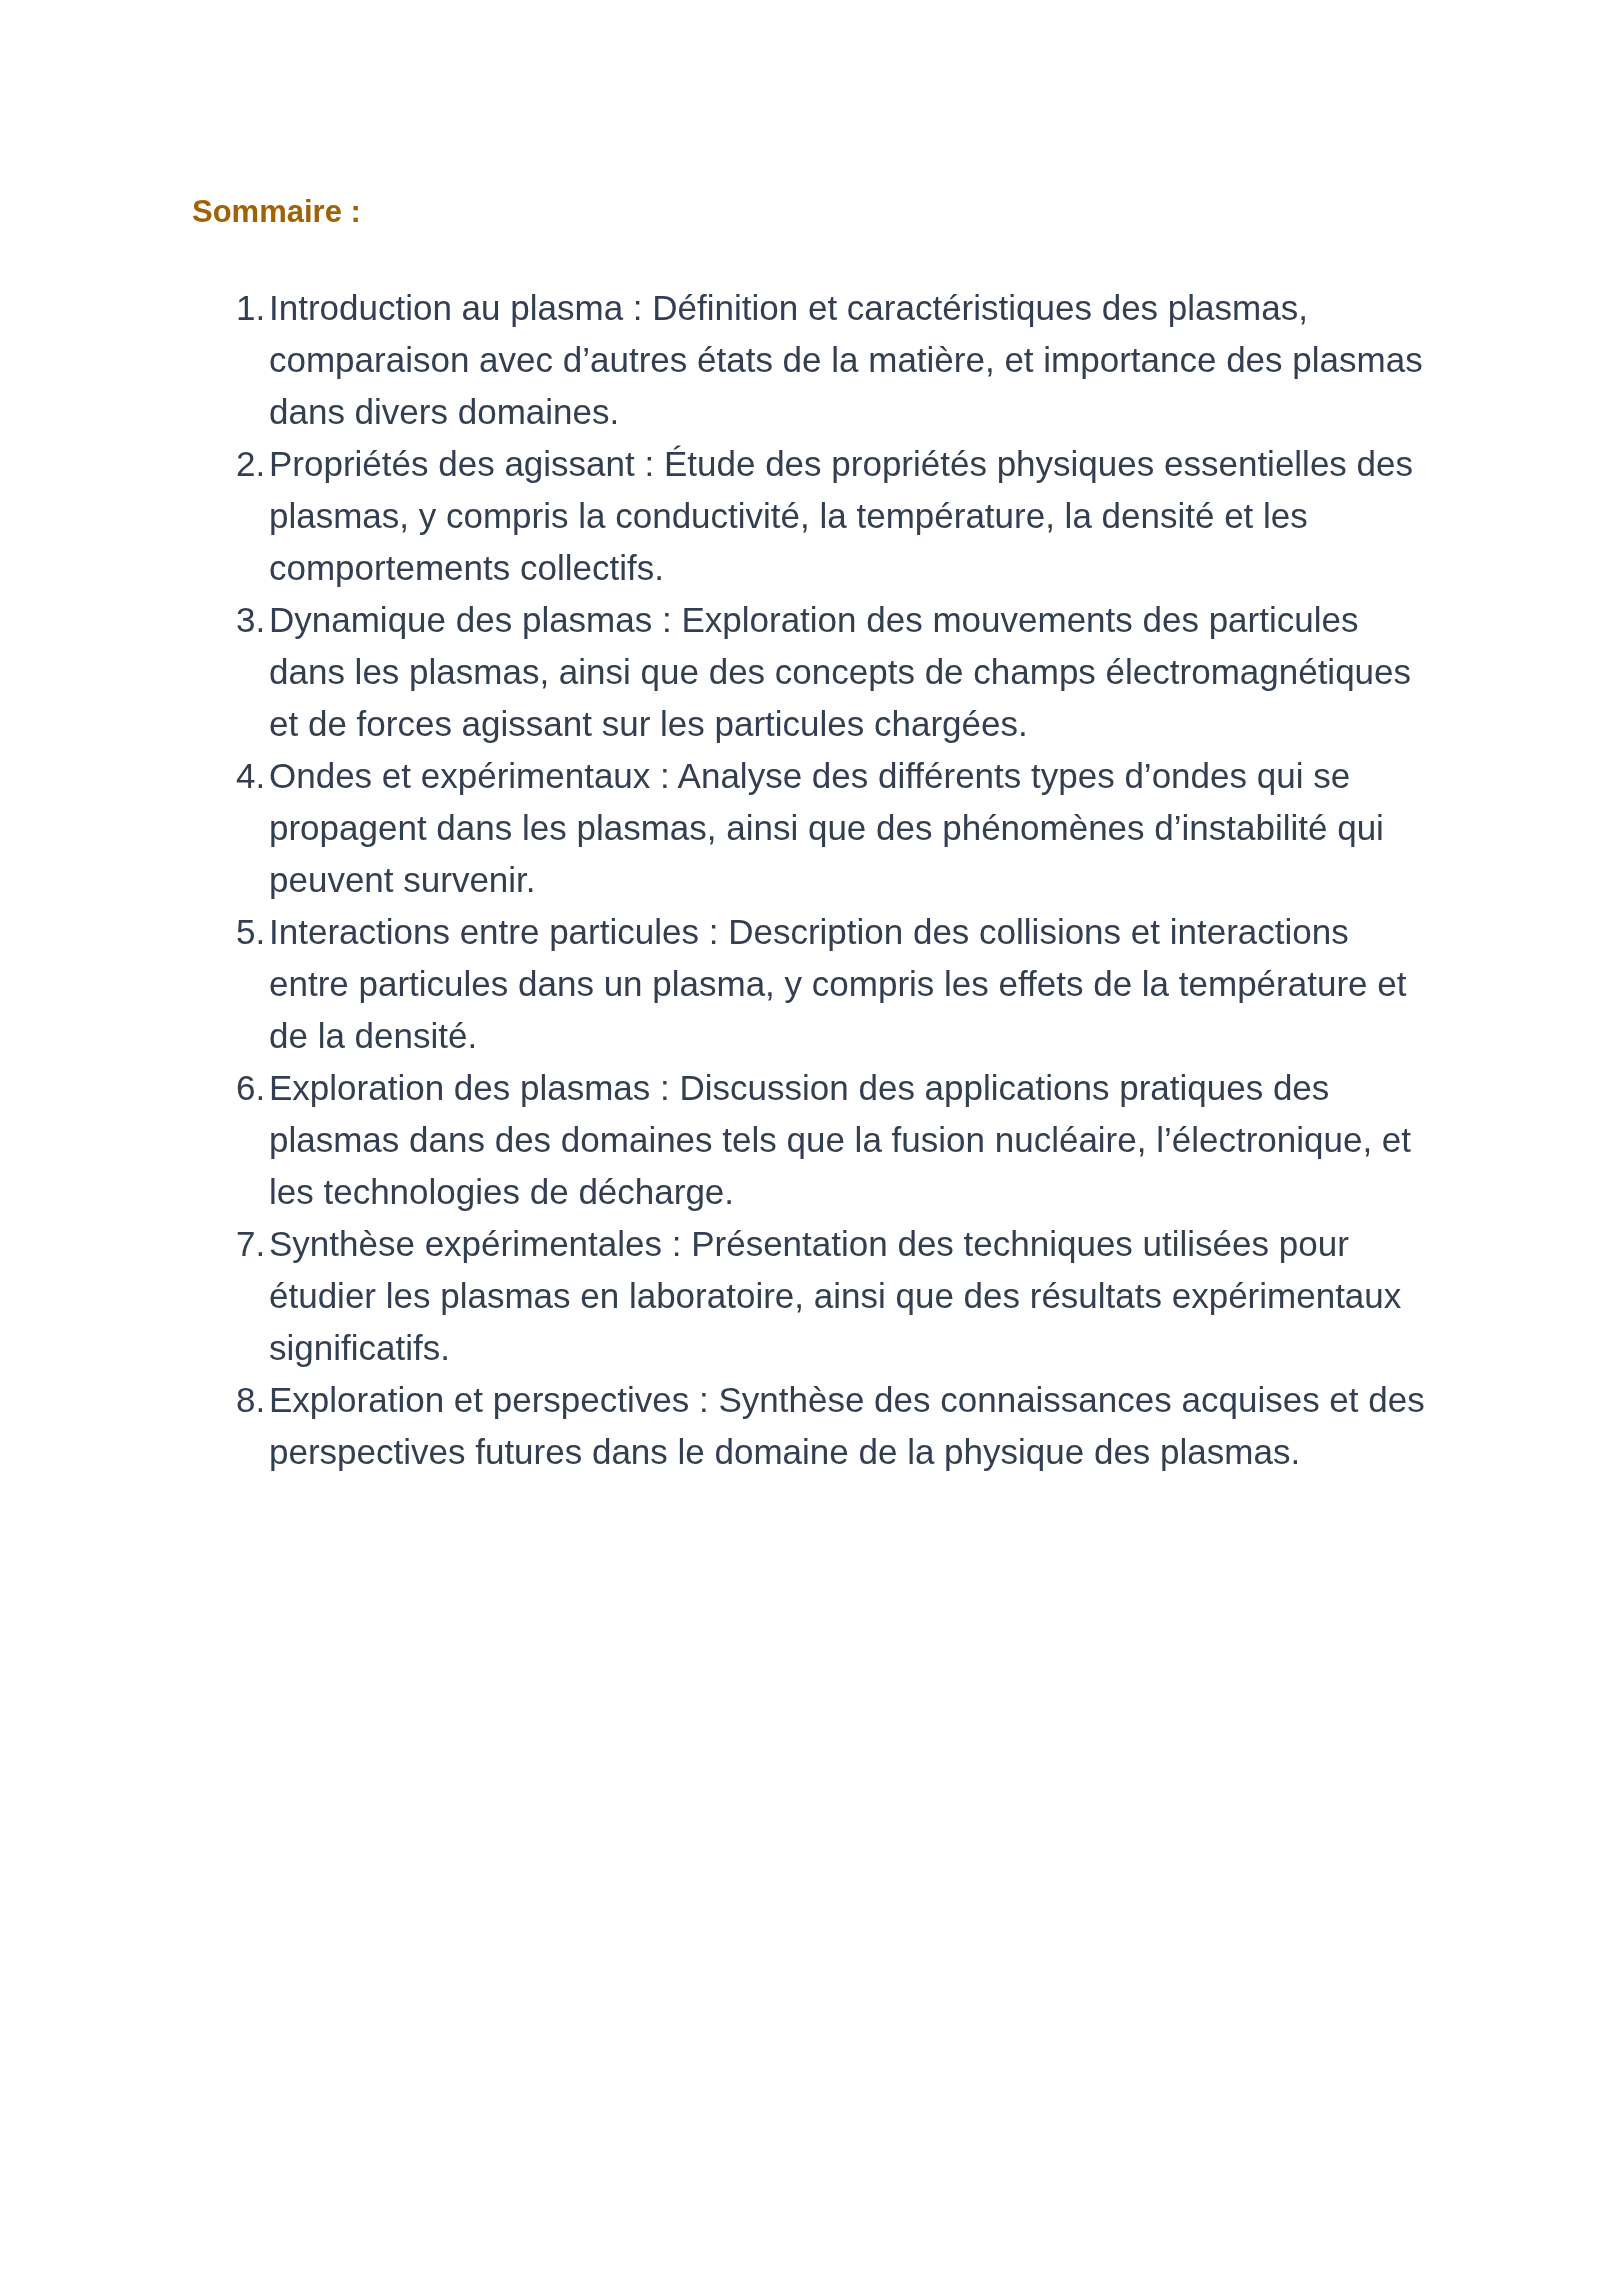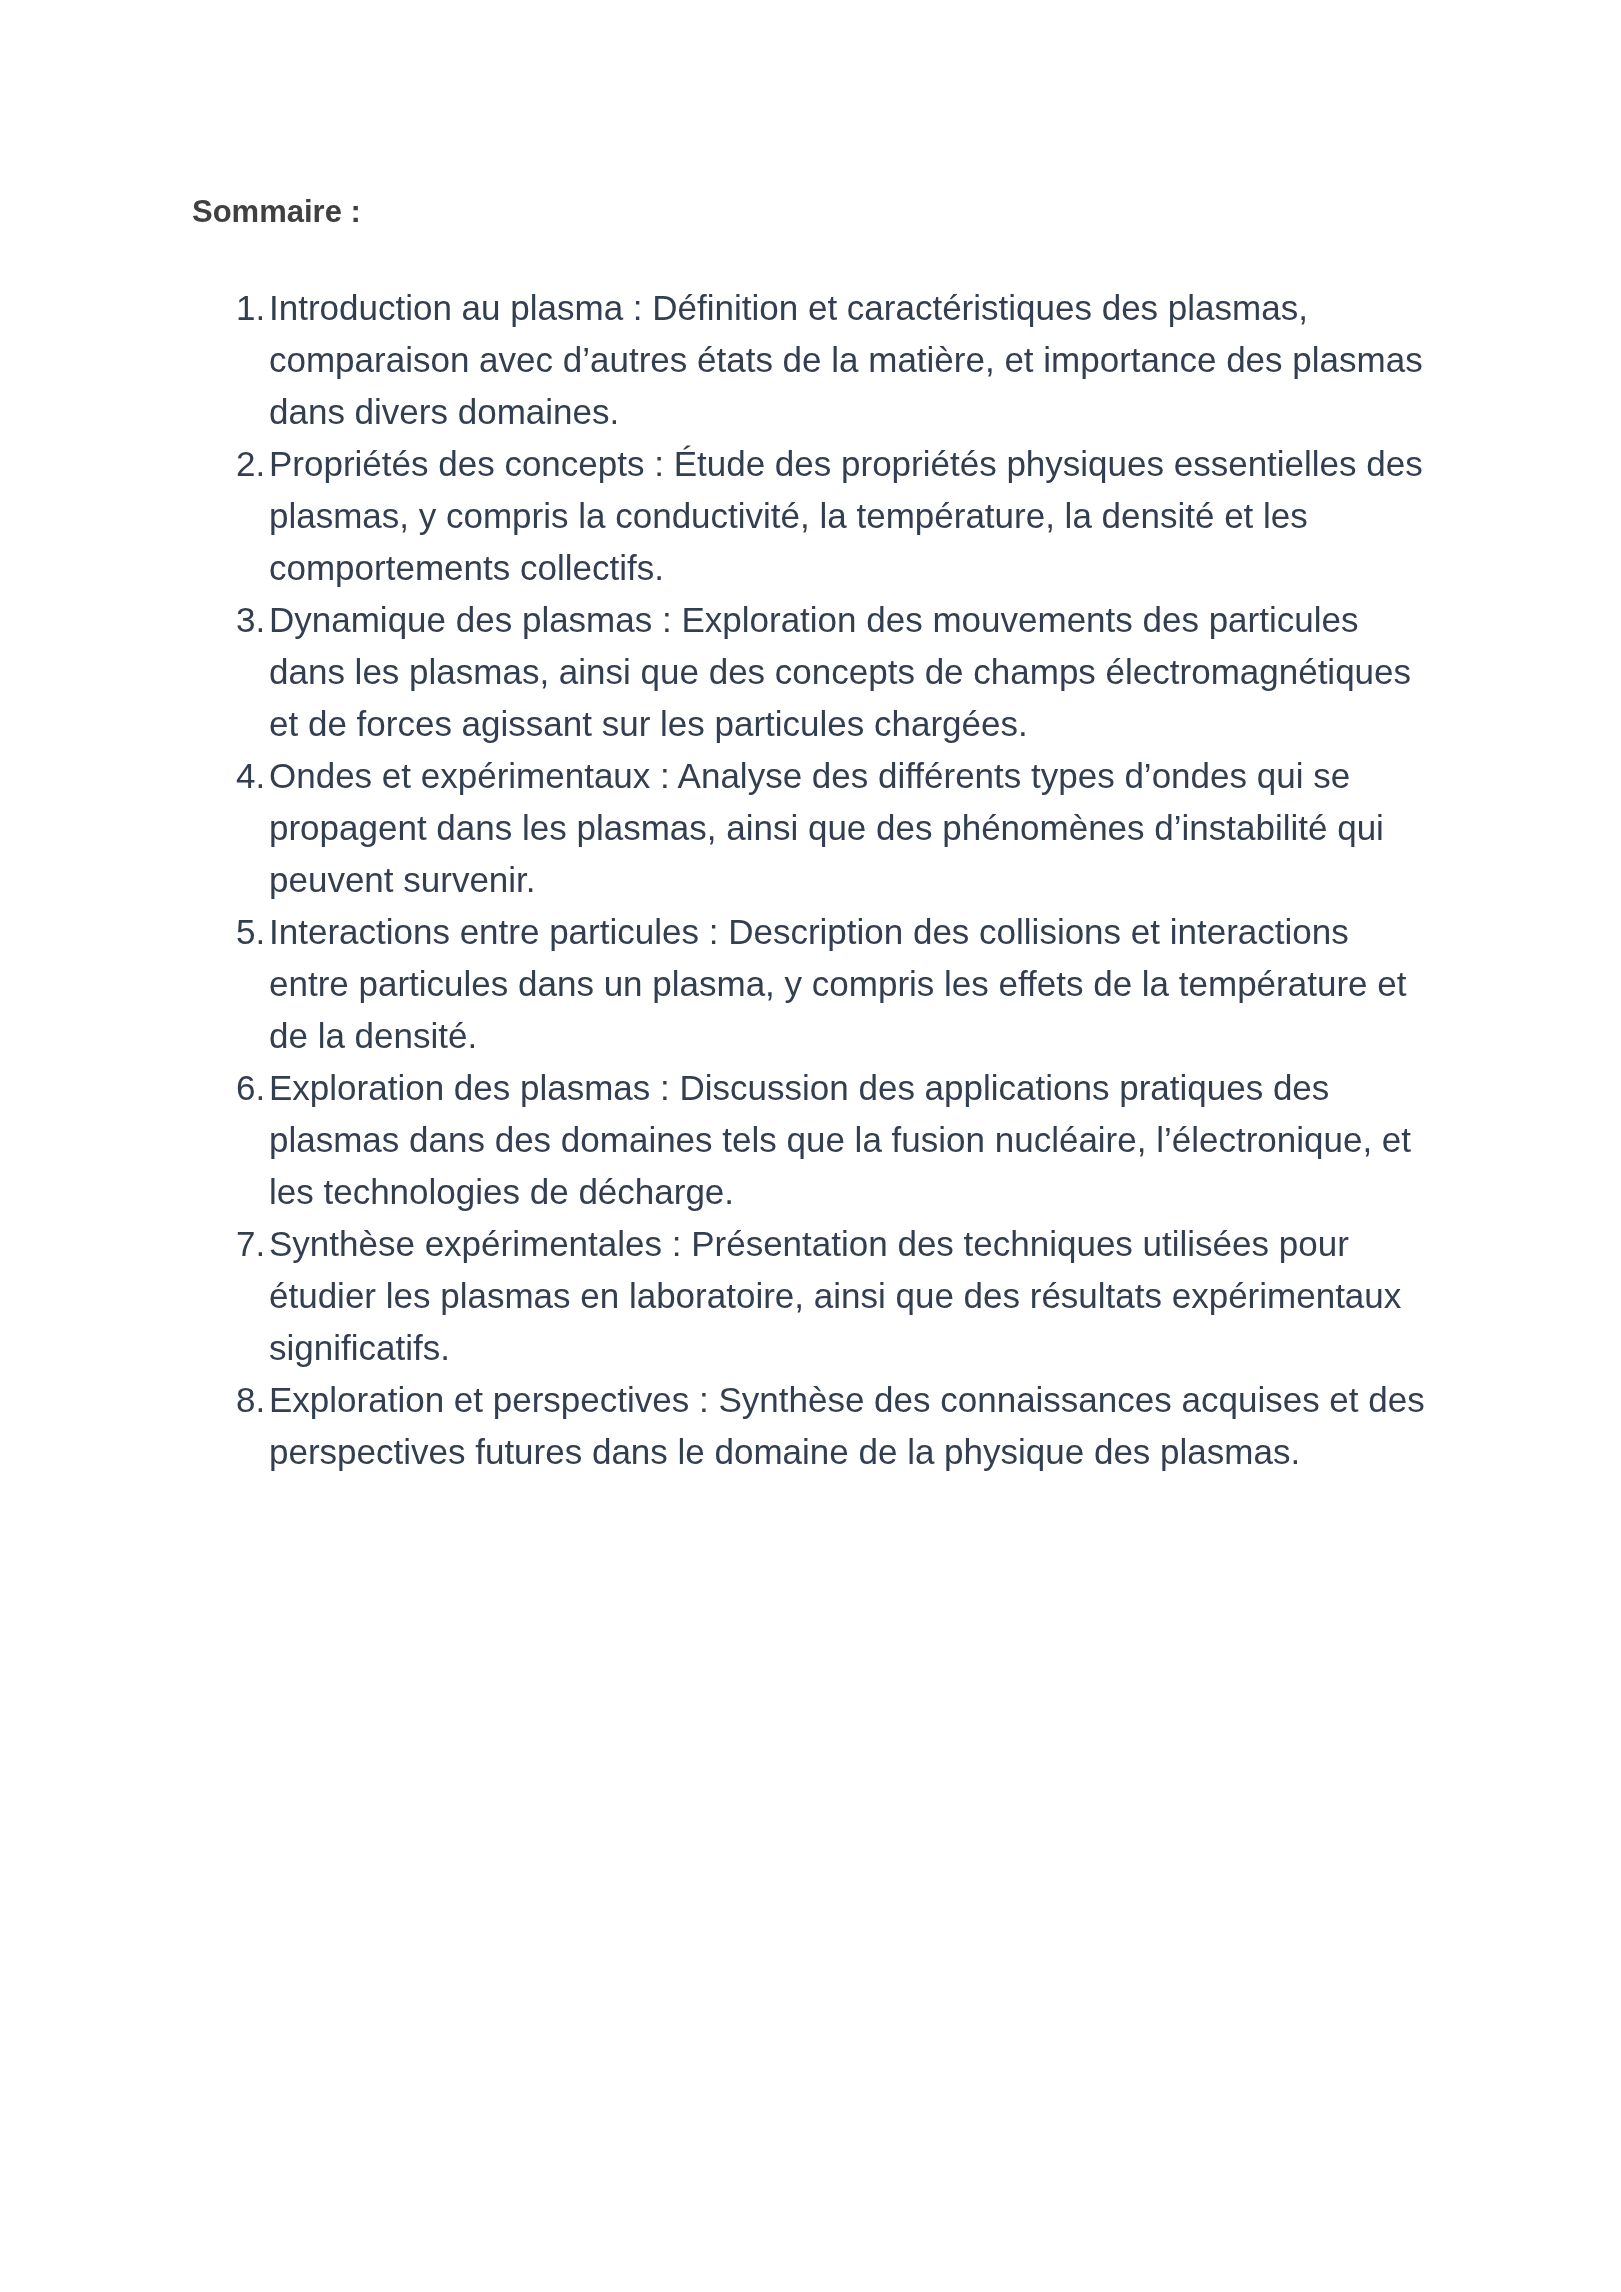--- a/index.html
+++ b/index.html
@@ -19,21 +19,21 @@
     position: absolute;
     left: 192px;
     top: 192px;
     width: 1255px;
   }
   .heading {
     margin: 0 0 51px 0;
     font-size: 31px;
     line-height: 39px;
     font-weight: bold;
-    color: #404040;
+    color: #a16207;
   }
   ol.toc-list {
     list-style: none;
     margin: 0;
     padding: 0;
     color: #333f50;
     font-size: 35px;
     line-height: 52px;
   }
   ol.toc-list li {
@@ -63,21 +63,21 @@
 
     <h1 class="heading">Sommaire :</h1>
 
     <ol class="toc-list">
 
       <li>
         <span class="num">1.</span><span class="item-title">Introduction au plasma</span><span class="item-sep"> : </span><span class="item-desc">Définition et caractéristiques des plasmas, comparaison avec d’autres états de la matière, et importance des plasmas dans divers domaines.</span>
       </li>
 
       <li>
-        <span class="num">2.</span><span class="item-title">Propriétés des concepts</span><span class="item-sep"> : </span><span class="item-desc">Étude des propriétés physiques essentielles des plasmas, y compris la conductivité, la température, la densité et les comportements collectifs.</span>
+        <span class="num">2.</span><span class="item-title">Propriétés des agissant</span><span class="item-sep"> : </span><span class="item-desc">Étude des propriétés physiques essentielles des plasmas, y compris la conductivité, la température, la densité et les comportements collectifs.</span>
       </li>
 
       <li>
         <span class="num">3.</span><span class="item-title">Dynamique des plasmas</span><span class="item-sep"> : </span><span class="item-desc">Exploration des mouvements des particules dans les plasmas, ainsi que des concepts de champs électromagnétiques et de forces agissant sur les particules chargées.</span>
       </li>
 
       <li>
         <span class="num">4.</span><span class="item-title">Ondes et expérimentaux</span><span class="item-sep"> : </span><span class="item-desc">Analyse des différents types d’ondes qui se propagent dans les plasmas, ainsi que des phénomènes d’instabilité qui peuvent survenir.</span>
       </li>
 

